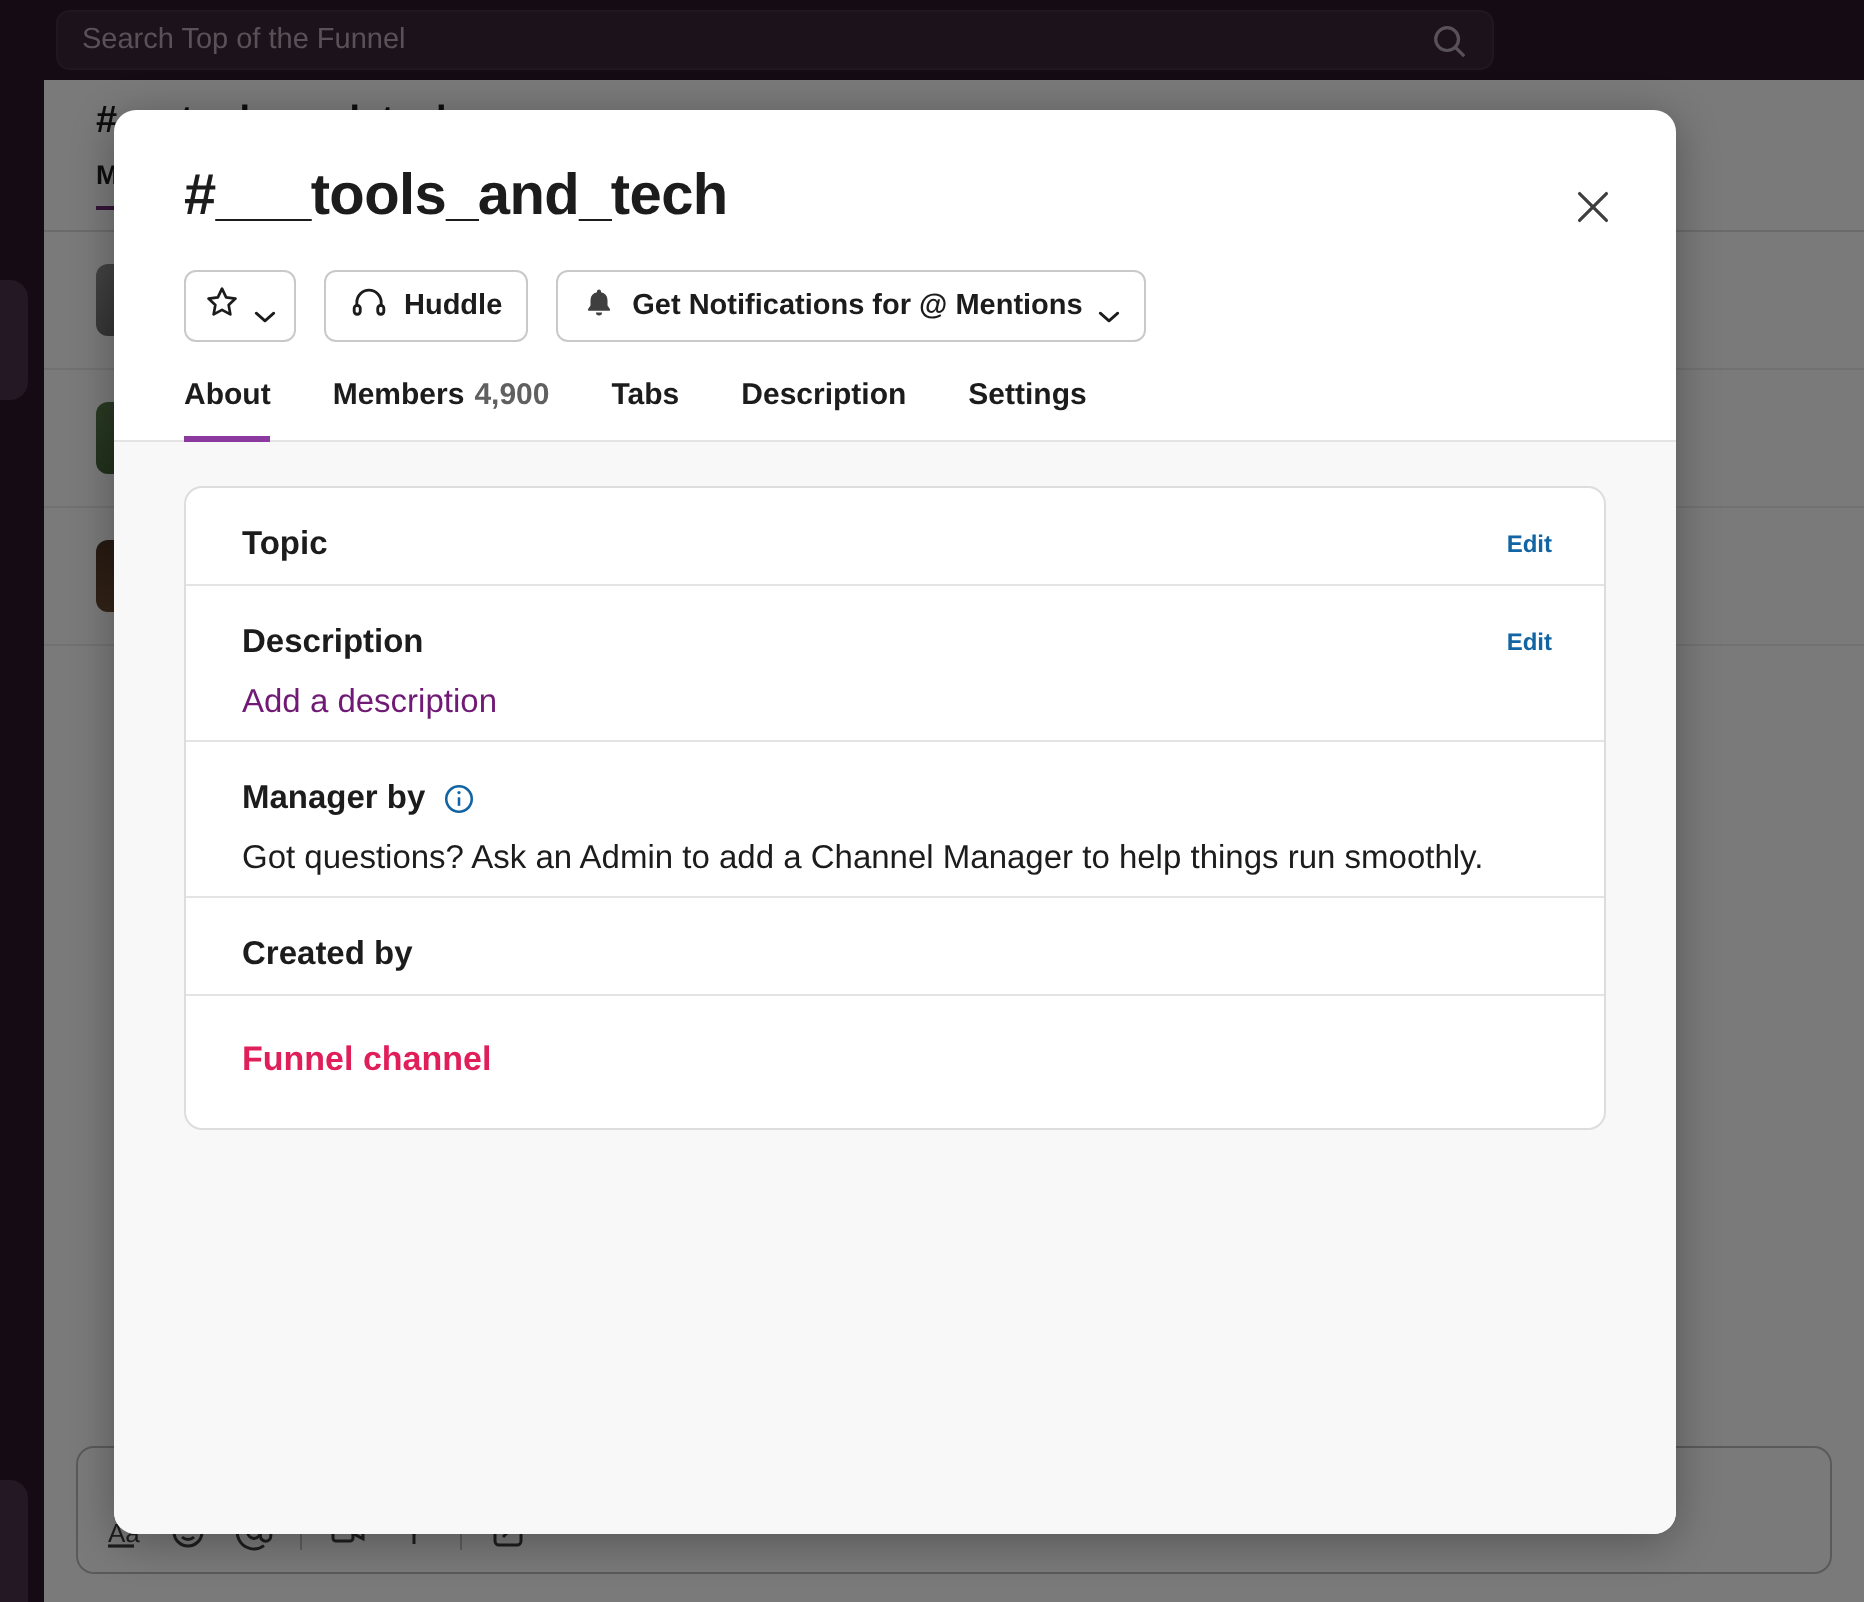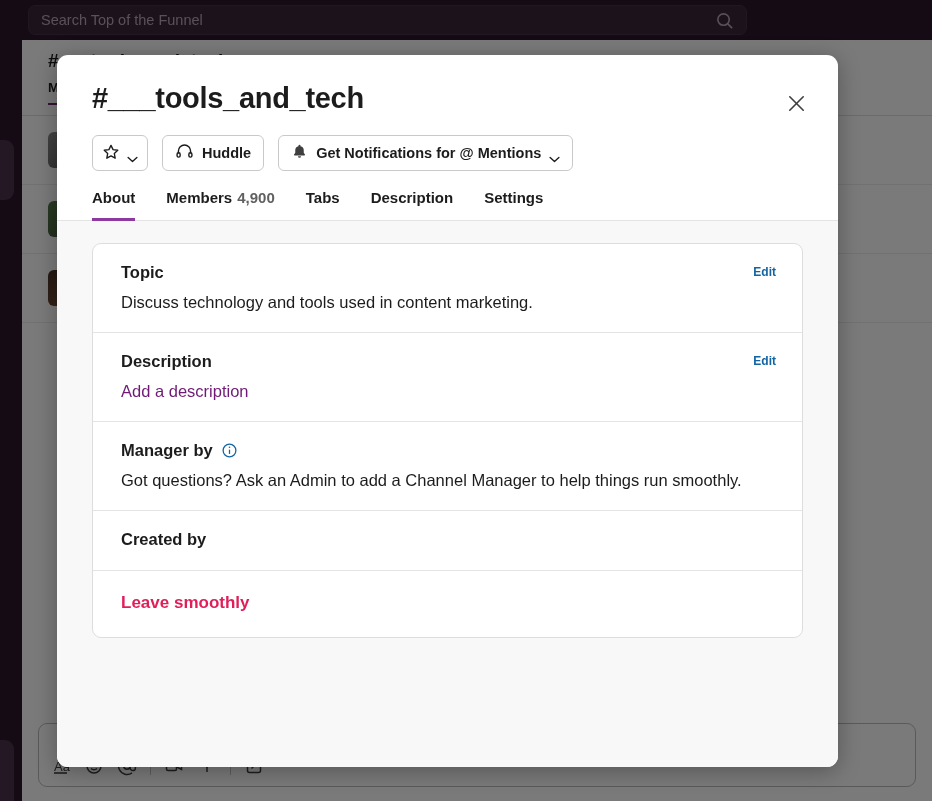--- a/index.html
+++ b/index.html
@@ -112,21 +112,21 @@
   .tab .count { font-weight: bold; color: #616061; margin-left: 5px; }
 
   .modal-body {
     flex: 1 1 auto; background: #f8f8f8; padding: 22px 35px 0 35px;
     overflow: hidden;
   }
   .card {
     background: #fff; border: 1px solid #dddddd; border-radius: 9px;
     overflow: hidden;
   }
-  .card-row { padding: 19px 24px 15px 28px; border-bottom: 1px solid #e4e4e4; position: relative; }
+  .card-row { padding: 19px 24px 4px 28px; border-bottom: 1px solid #e4e4e4; position: relative; }
   .card-row:last-child { border-bottom: none; }
   .row-label {
     font-size: 16.5px; font-weight: bold; color: #1d1c1d;
     display: flex; align-items: center; gap: 8px; margin-bottom: 6px;
   }
   .row-value { font-size: 16.5px; color: #1d1c1d; line-height: 29px; max-width: 645px; }
   .row-value.placeholder { color: #701a75; }
   .edit-link {
     position: absolute; right: 26px; top: 21px;
     font-size: 12px; font-weight: bold; color: #1264a3;
@@ -310,21 +310,20 @@
     <div class="tab">
       <span>Settings</span>
     </div>
   </div>
 
   <div class="modal-body">
     <div class="card">
 
       <div class="card-row">
         <div class="row-label">Topic</div>
-        <div class="row-value">Discuss technology and tools used in content marketing.</div>
         <a class="edit-link">Edit</a>
       </div>
 
       <div class="card-row">
         <div class="row-label">Description</div>
         <div class="row-value placeholder">Add a description</div>
         <a class="edit-link">Edit</a>
       </div>
 
       <div class="card-row">
@@ -339,18 +338,18 @@
           </span>
         </div>
         <div class="row-value">Got questions? Ask an Admin to add a Channel Manager to help things run smoothly.</div>
       </div>
 
       <div class="card-row">
         <div class="row-label">Created by</div>
       </div>
 
       <div class="card-row leave-row">
-        <span class="leave-link">Leave smoothly</span>
+        <span class="leave-link">Funnel channel</span>
       </div>
 
     </div>
   </div>
 </div>
 
 </body></html>

